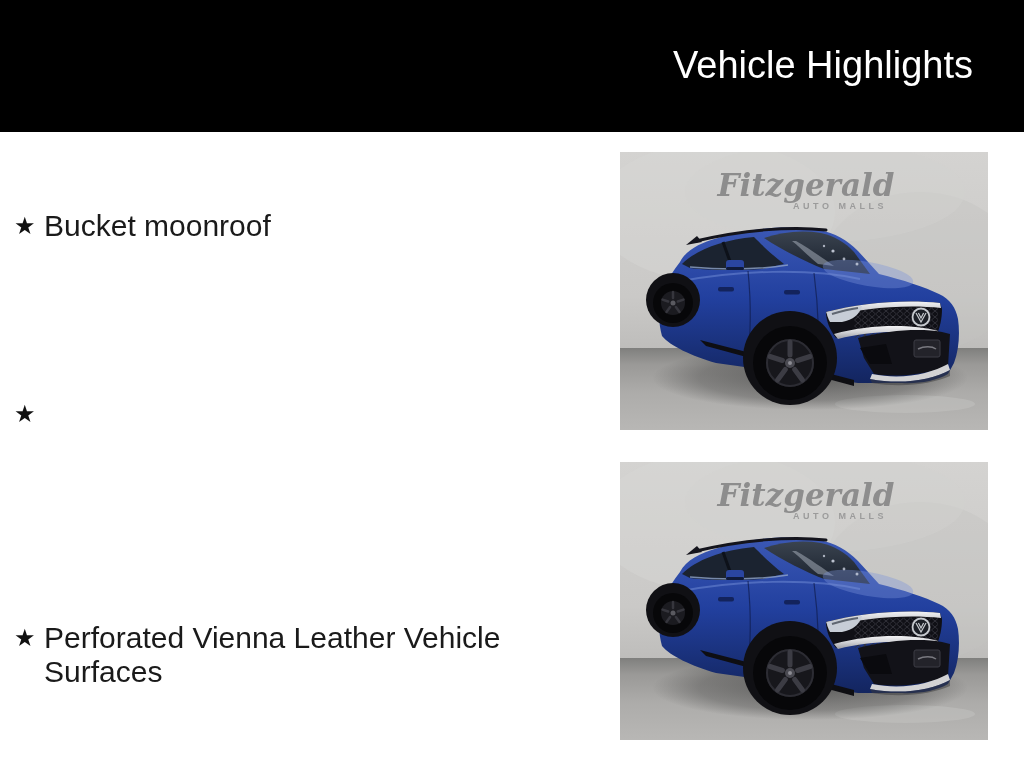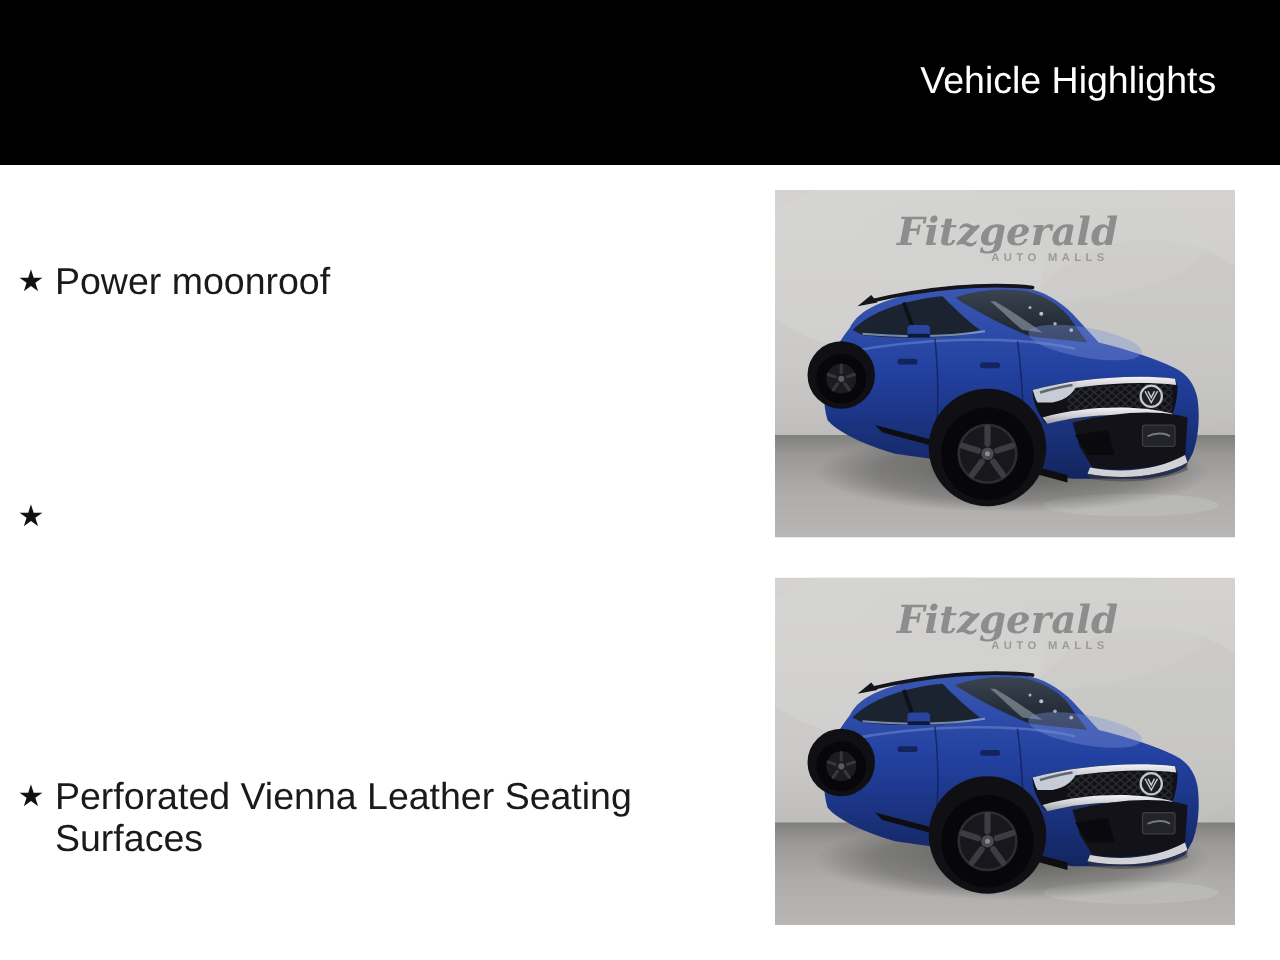--- a/index.html
+++ b/index.html
@@ -18,21 +18,21 @@
     left: 0; top: 0;
     width: 1024px; height: 132px;
     background: #000000;
   }
   .topbar .title {
     position: absolute;
     top: 48px;
     right: 51px;
     margin: 0;
     color: #ffffff;
-    font-size: 30px;
+    font-size: 38px;
     font-weight: 400;
     line-height: 34px;
     white-space: nowrap;
   }
 
   
   .features {
     margin: 0; padding: 0;
     list-style: none;
   }
@@ -242,28 +242,28 @@
     </defs>
   </svg>
 
   <header class="topbar">
     <h1 class="title">Vehicle Highlights</h1>
   </header>
 
   <ul class="features">
     <li class="feature pos-1">
       <span class="star">★</span>
-      <span class="label">Power moonroof</span>
+      <span class="label">Bucket moonroof</span>
     </li>
     <li class="feature pos-2">
       <span class="star">★</span>
     </li>
     <li class="feature pos-3">
       <span class="star">★</span>
-      <span class="label">Perforated Vienna Leather Seating Surfaces</span>
+      <span class="label">Perforated Vienna Leather Vehicle Surfaces</span>
     </li>
   </ul>
 
   <figure class="vehicle-photo photo-1">
     <svg viewBox="0 0 368 278">
       <use href="#car-scene"></use>
     </svg>
   </figure>
   <figure class="vehicle-photo photo-2">
     <svg viewBox="0 0 368 278">

